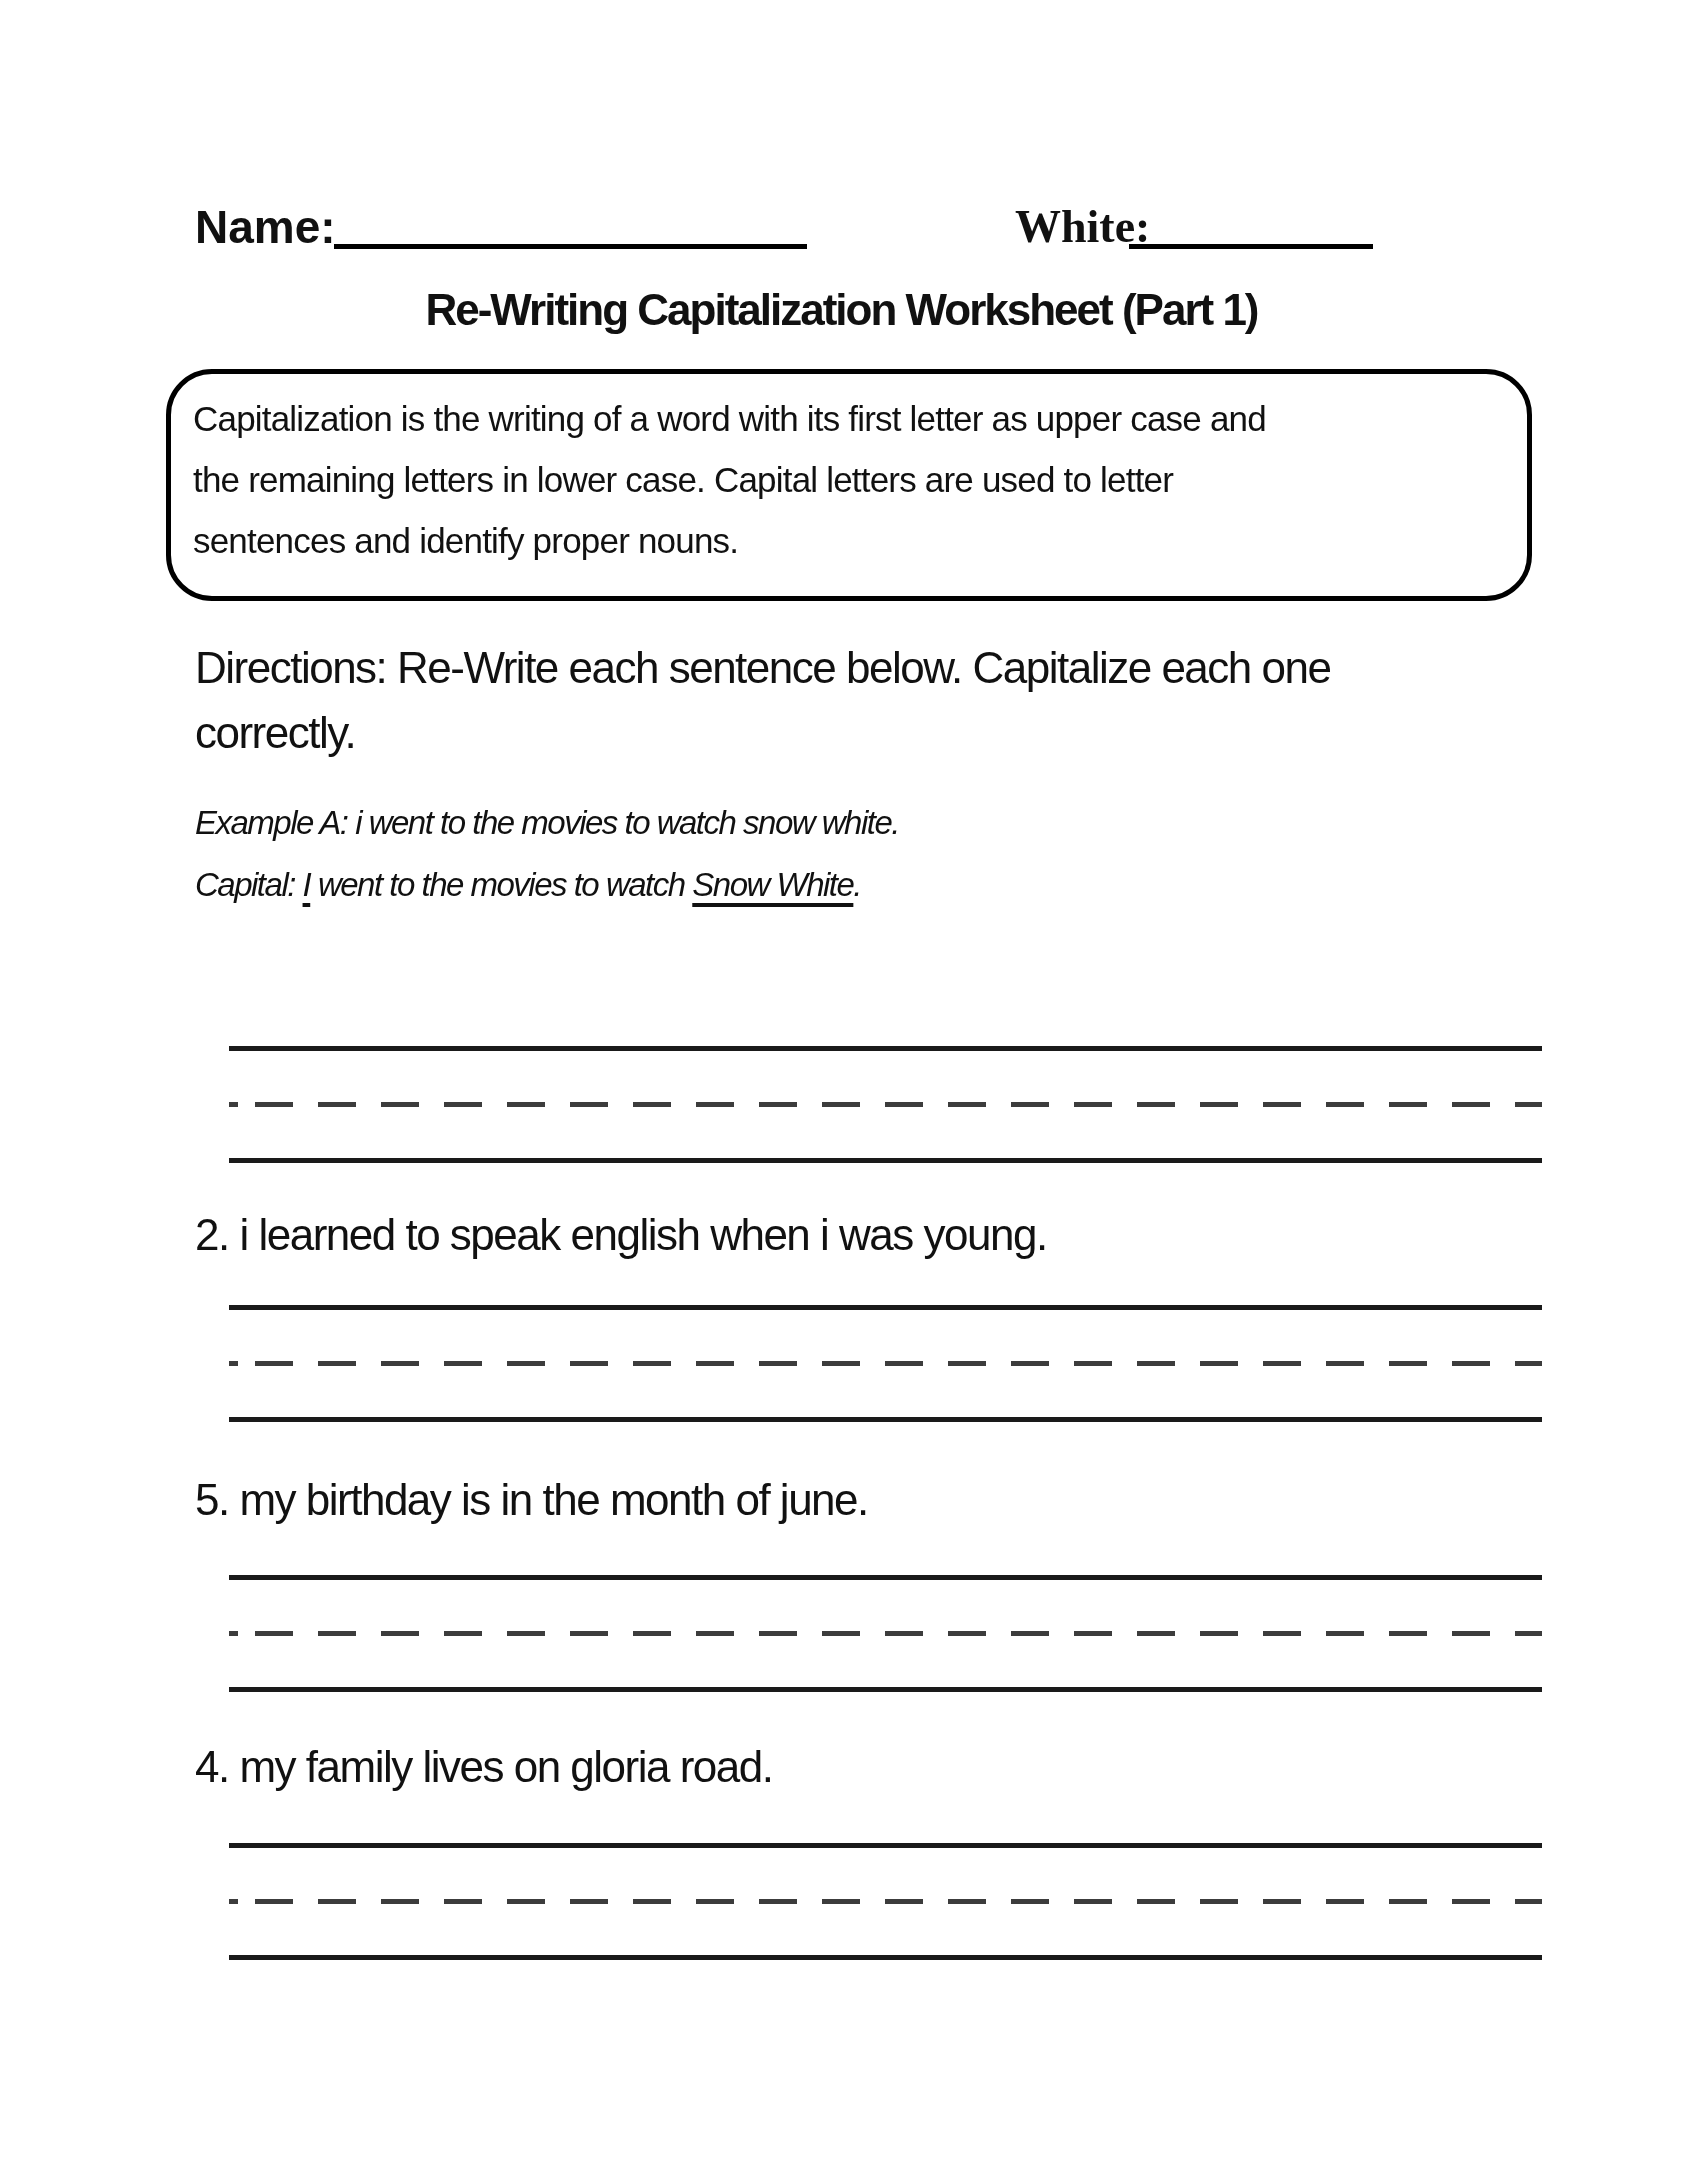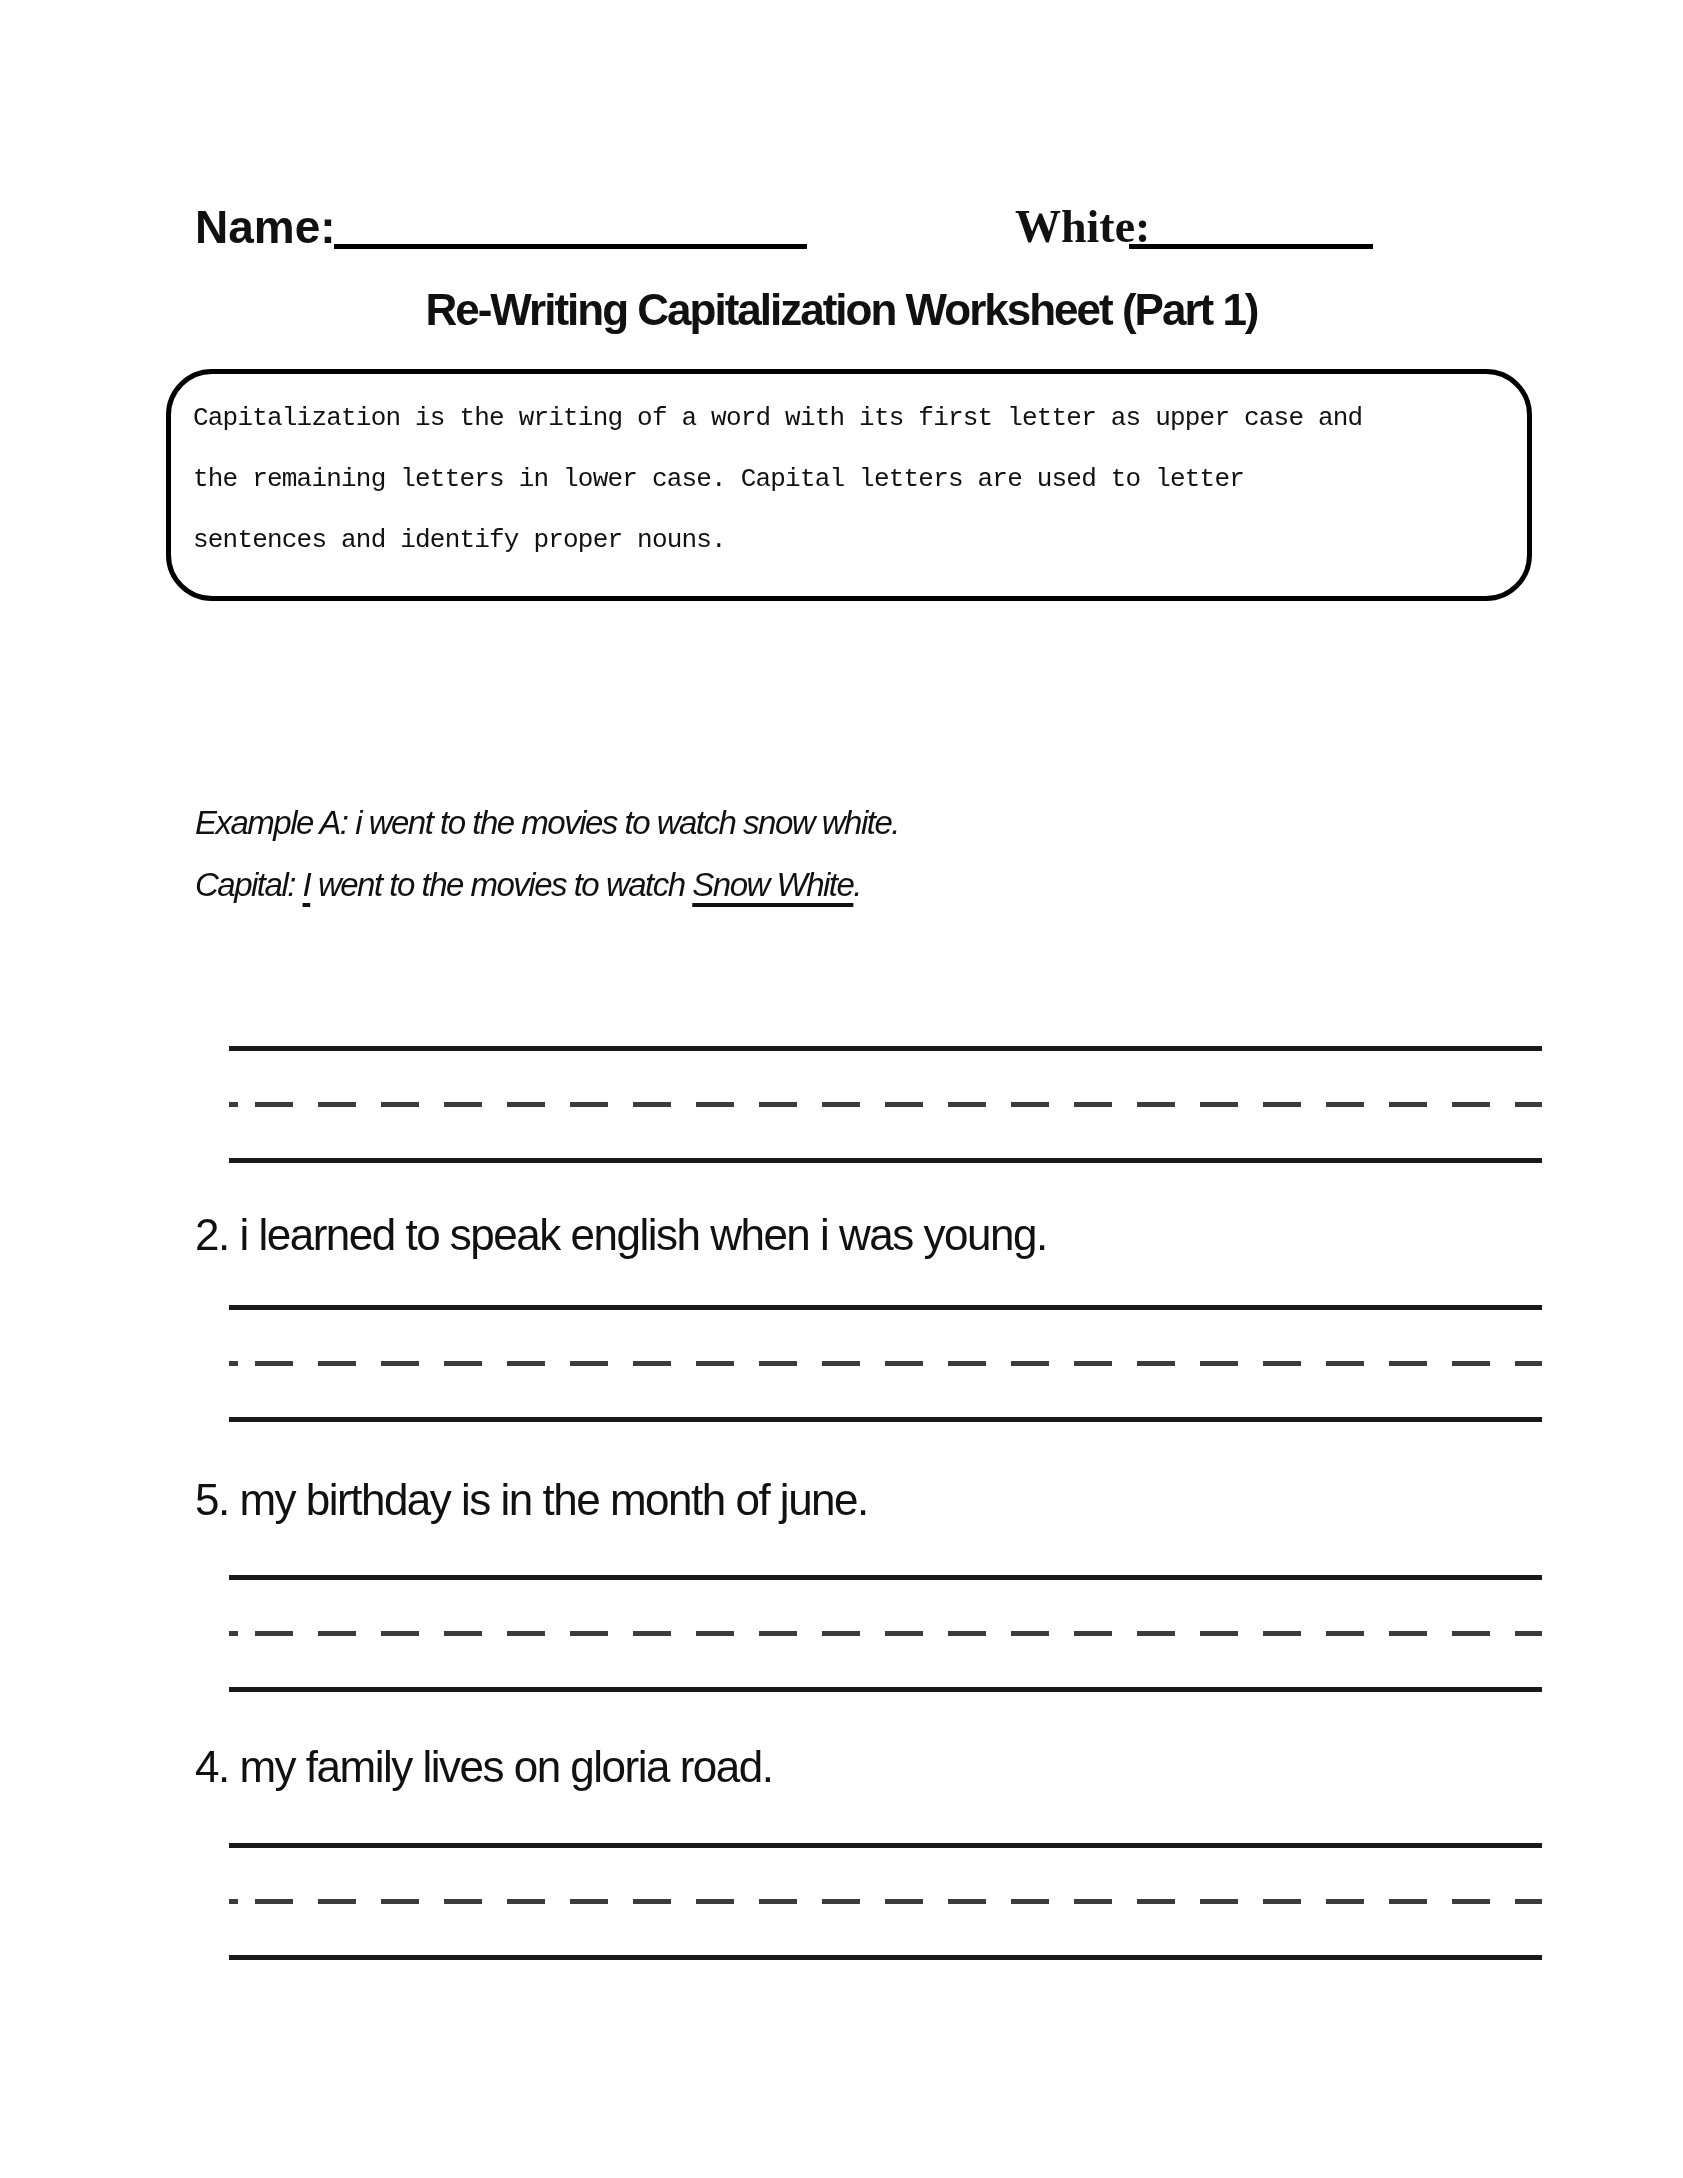--- a/index.html
+++ b/index.html
@@ -44,23 +44,22 @@
   }
   
   .def-box{
     position:absolute; left:166px; top:369px;
     width:1366px; height:232px;
     border:5px solid #000; border-radius:46px;
     box-sizing:border-box;
   }
   .def-text{
     position:absolute; left:22px; top:14px;
-    font-size:26px; line-height:61px; letter-spacing:-0.8px;
+    font-size:35px; line-height:61px; letter-spacing:-0.8px;
     white-space:nowrap;
-    font-family:Liberation Mono, monospace;
   }
   
   .directions{
     position:absolute; left:195px; top:635px;
     font-size:44px; line-height:65px; letter-spacing:-1.5px;
     white-space:nowrap;
   }
   
   .example{
     position:absolute; left:195px; top:792px;
@@ -120,20 +119,24 @@
   <div class="title">Re-Writing Capitalization Worksheet (Part 1)</div>
 
   <div class="def-box">
     <div class="def-text">
       <div>Capitalization is the writing of a word with its first letter as upper case and</div>
       <div>the remaining letters in lower case. Capital letters are used to letter</div>
       <div>sentences and identify proper nouns.</div>
     </div>
   </div>
 
+  <div class="directions">
+    <div>Directions: Re-Write each sentence below. Capitalize each one</div>
+    <div>correctly.</div>
+  </div>
 
   <div class="example">
     <div>Example A: i went to the movies to watch snow white.</div>
     <div><span>Capital: </span><span class="und">I</span><span> went to the movies to watch </span><span class="und">Snow White</span><span>.</span></div>
   </div>
 
   <div class="line-group g1">
     <div class="wline solid top"></div>
     <div class="wline dashed mid"></div>
     <div class="wline solid bot"></div>

